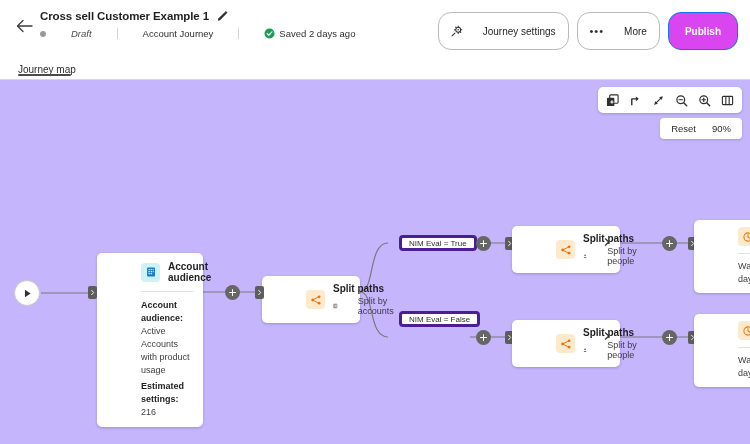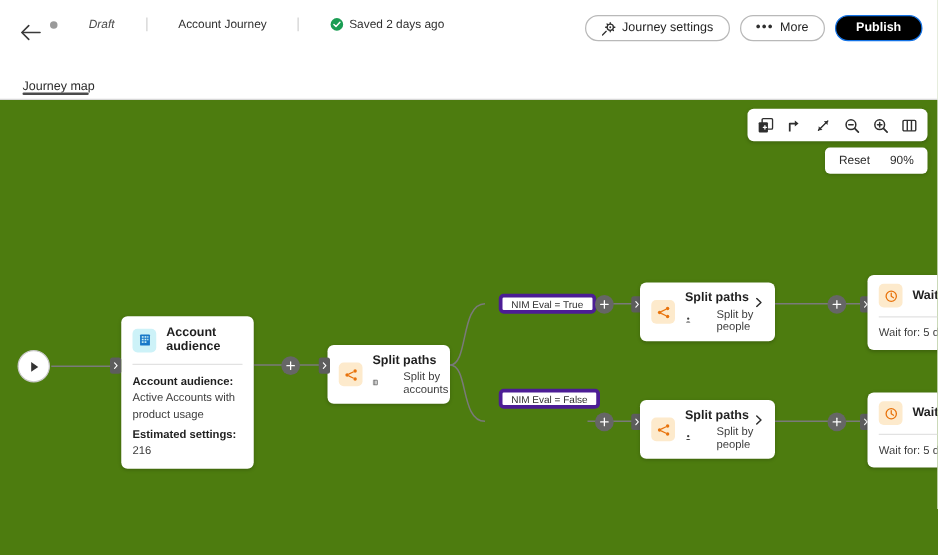--- a/index.html
+++ b/index.html
@@ -48,27 +48,27 @@
   .meta-text { color: #2f2f2f; font-size: 9.5px; }
   .check-wrap { display: flex; align-items: center; gap: 4px; }
   .check-icon { width: 11px; height: 11px; display: block; }
 
   
   .actions {
     position: absolute; right: 12px; top: 12px;
     display: flex; align-items: center; gap: 8px;
   }
   .btn {
-    height: 21px; border-radius: 13px; display: flex; align-items: center;
-    gap: 5px; padding: 0 12px; font-size: 10px; cursor: pointer;
+    height: 38px; border-radius: 13px; display: flex; align-items: center;
+    gap: 20px; padding: 0 12px; font-size: 10px; cursor: pointer;
     border: 1px solid #b9b9b9; background: #ffffff; color: #1f1f1f;
     white-space: nowrap;
   }
   .btn-publish {
-    background: #000000; border-color: #1473e6; color: #ffffff;
+    background: #d946ef; border-color: #1473e6; color: #ffffff;
     font-weight: bold; padding: 0 16px;
   }
   .dots { letter-spacing: 1px; font-size: 11px; line-height: 1; color: #2f2f2f; }
 
   
   .tabbar {
     position: absolute; left: 0; top: 52px; width: 750px; height: 28px;
     background: #ffffff;
   }
   .tab {
@@ -81,21 +81,21 @@
     background: #4b4b4b; border-radius: 1px;
   }
   .header-divider {
     position: absolute; left: 0; top: 79px; width: 750px; height: 1px;
     background: #d8d8d8;
   }
 
   
   .canvas {
     position: absolute; left: 0; top: 80px; width: 750px; height: 364px;
-    background: #4d7c0f; overflow: hidden;
+    background: #c4b5fd; overflow: hidden;
   }
   .canvas-inner { position: absolute; left: 0; top: 0; width: 750px; height: 364px; }
   .edges { position: absolute; left: 0; top: 0; width: 750px; height: 364px; }
 
   
   .toolbar {
     position: absolute; right: 8px; top: 7px;
     height: 26px; background: #ffffff; border-radius: 5px;
     display: flex; align-items: center; padding: 0 4px; gap: 2px;
     box-shadow: 0 1px 3px rgba(0,0,0,0.18);
@@ -121,20 +121,21 @@
     background: #ffffff; border: 1px solid #c9c9c9;
     display: flex; align-items: center; justify-content: center;
     left: 14px; top: 200px; cursor: pointer;
   }
 
   
   .card {
     position: absolute; background: #ffffff; border-radius: 5px;
     box-shadow: 0 1px 3px rgba(0,0,0,0.20);
     cursor: pointer;
+    padding-left: 35px;
   }
   .card-head {
     display: flex; align-items: center; gap: 8px;
     padding: 8px 10px 8px 9px;
   }
   .card-ico {
     width: 19px; height: 19px; border-radius: 4px; flex: none;
     display: flex; align-items: center; justify-content: center;
   }
   .ico-blue { background: #cdf2f8; }
@@ -198,20 +199,27 @@
   <div class="header">
 
     <div class="back-btn">
       <svg width="17" height="14" viewBox="0 0 17 14">
         <path d="M7 1.5 L1.5 7 L7 12.5" fill="none" stroke="#3a3a3a" stroke-width="1.3" stroke-linecap="round" stroke-linejoin="round"></path>
         <path d="M1.8 7 H16" fill="none" stroke="#3a3a3a" stroke-width="1.3" stroke-linecap="round"></path>
       </svg>
     </div>
 
     <div class="title-block">
+      <div class="title-row">
+        <span class="doc-title">Cross sell Customer Example 1</span>
+        <svg class="edit-icon" viewBox="0 0 14 14">
+          <path d="M2 11.2 L2.5 9.2 L9.4 2.3 L11.2 4.1 L4.3 11 L2.3 11.5 Z" fill="#2f2f2f"></path>
+          <path d="M9.4 2.3 L10.6 1.1 L12.4 2.9 L11.2 4.1 Z" fill="#2f2f2f"></path>
+        </svg>
+      </div>
       <div class="meta-row">
         <span class="status-dot"></span>
         <span class="meta-draft">Draft</span>
         <span class="meta-sep"></span>
         <span class="meta-text">Account Journey</span>
         <span class="meta-sep"></span>
         <span class="check-wrap">
           <svg class="check-icon" viewBox="0 0 14 14">
             <circle cx="7" cy="7" r="6.4" fill="#1a9d53"></circle>
             <path d="M4 7.1 L6.1 9.2 L10.1 4.9" fill="none" stroke="#ffffff" stroke-width="1.5" stroke-linecap="round" stroke-linejoin="round"></path>

